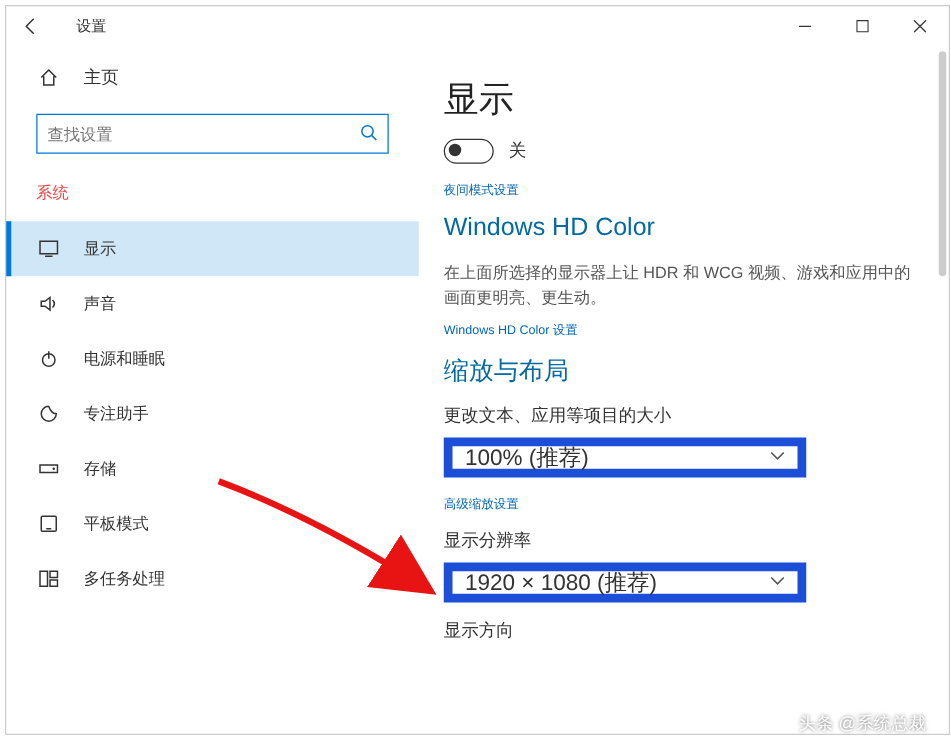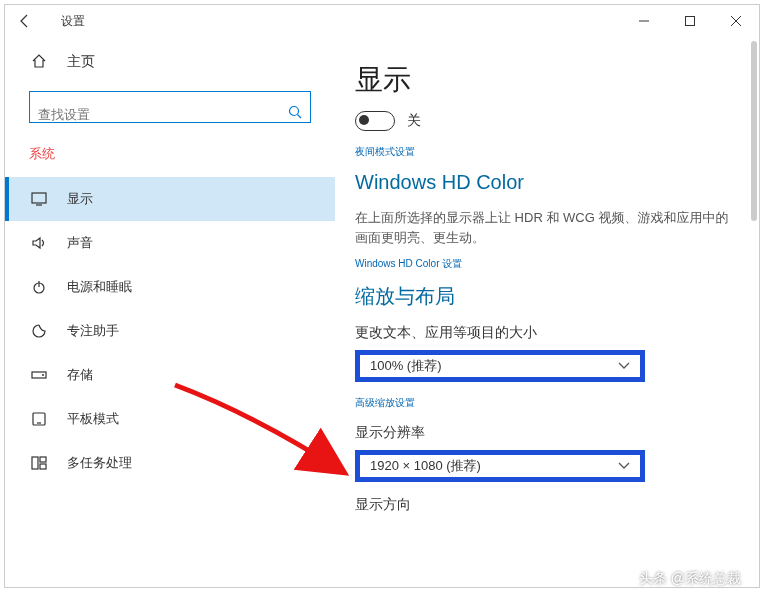--- a/index.html
+++ b/index.html
@@ -5,43 +5,43 @@
     * { margin: 0; padding: 0; box-sizing: border-box; font-family: "Microsoft YaHei", "Segoe UI", sans-serif; }
     body { width: 761px; height: 594px; background: #fff; position: relative; overflow: hidden; }
     .window { width: 756px; height: 584px; border: 1px solid #ccc; position: relative; margin-left: 4px; margin-top: 4px; background: #fff; }
     .titlebar { height: 32px; display: flex; align-items: center; position: relative; text-align: right; }
     .back-btn { width: 40px; height: 32px; display: flex; align-items: center; justify-content: center; font-size: 14px; }
     .app-title { font-size: 12px; color: #333; margin-left: 16px; }
     .window-controls { position: absolute; right: 0; top: 0; display: flex; }
     .win-btn { width: 46px; height: 32px; display: flex; align-items: center; justify-content: center; font-size: 10px; }
     .content { display: flex; height: calc(100% - 32px); }
     .sidebar { width: 330px; padding: 0; }
-    .home-row { display: flex; align-items: flex-start; padding: 8px 24px; margin-top: 8px; }
+    .home-row { display: flex; align-items: center; padding: 8px 24px; margin-top: 8px; }
     .home-icon { width: 20px; display: flex; justify-content: center; }
     .home-label { font-size: 14px; margin-left: 18px; color: #333; }
-    .search-box { margin: 12px 24px 18px 24px; border: 1px solid #0078d4; height: 32px; display: flex; align-items: flex-end; padding: 0 8px; position: relative; }
+    .search-box { margin: 12px 24px 18px 24px; border: 1px solid #0078d4; height: 32px; display: flex; align-items: center; padding: 0 8px; position: relative; }
     .search-input { border: none; outline: none; flex: 1; font-size: 13px; color: #666; background: transparent; }
     .search-icon { color: #0078d4; font-size: 14px; }
     .section-label { font-size: 13px; font-weight: 400; padding: 4px 24px 14px; color: #ef4444; }
     .nav-item { display: flex; align-items: center; height: 44px; padding: 0 24px; cursor: pointer; }
     .nav-item.active { background: #d0e7f8; position: relative; }
     .nav-item.active::before { content: ""; position: absolute; left: 0; top: 0; bottom: 0; width: 4px; background: #0078d4; }
     .nav-icon { width: 20px; display: flex; justify-content: center; color: #333; }
     .nav-label { font-size: 13px; margin-left: 18px; color: #333; }
     .main { flex: 1; padding: 24px 28px 0 20px; overflow: hidden; position: relative; }
     .main h1 { font-size: 28px; font-weight: 400; color: #222; margin-bottom: 12px; }
     .toggle-row { display: flex; align-items: center; gap: 12px; margin-bottom: 14px; }
     .toggle { width: 40px; height: 20px; border: 1.5px solid #333; border-radius: 10px; position: relative; }
     .toggle-knob { width: 10px; height: 10px; background: #333; border-radius: 50%; position: absolute; left: 3px; top: 3px; }
     .toggle-label { font-size: 14px; color: #333; }
     .link { color: #0066b4; font-size: 10px; cursor: pointer; display: block; }
     .section-h { font-size: 20px; font-weight: 400; color: #0369a1; margin-top: 12px; margin-bottom: 14px; }
     .desc { font-size: 13px; color: #555; line-height: 1.5; margin-bottom: 10px; }
     .field-label { font-size: 14px; color: #333; margin-bottom: 8px; margin-top: 14px; }
-    .dropdown { border: 5px solid #1d4ed8; height: 32px; width: 290px; display: flex; align-items: center; justify-content: space-between; padding: 0 10px; font-size: 13px; color: #333; margin-bottom: 14px; }
+    .dropdown { border: 7px solid #1d4ed8; height: 32px; width: 290px; display: flex; align-items: center; justify-content: space-between; padding: 0 10px; font-size: 18px; color: #333; margin-bottom: 14px; }
     .chevron { font-size: 10px; color: #555; }
     .arrow-annotation { position: absolute; pointer-events: none; z-index: 100; }
     .scrollbar { position: absolute; right: 2px; top: 36px; width: 6px; height: 180px; background: #ccc; border-radius: 3px; }
     .watermark { position: absolute; right: 20px; bottom: 6px; font-size: 14px; color: #fff; text-shadow: 0 0 3px rgba(0,0,0,0.6); font-weight: 500; }
   </style>
 </head>
 <body>
 
 <div class="window">
   <div class="titlebar">

